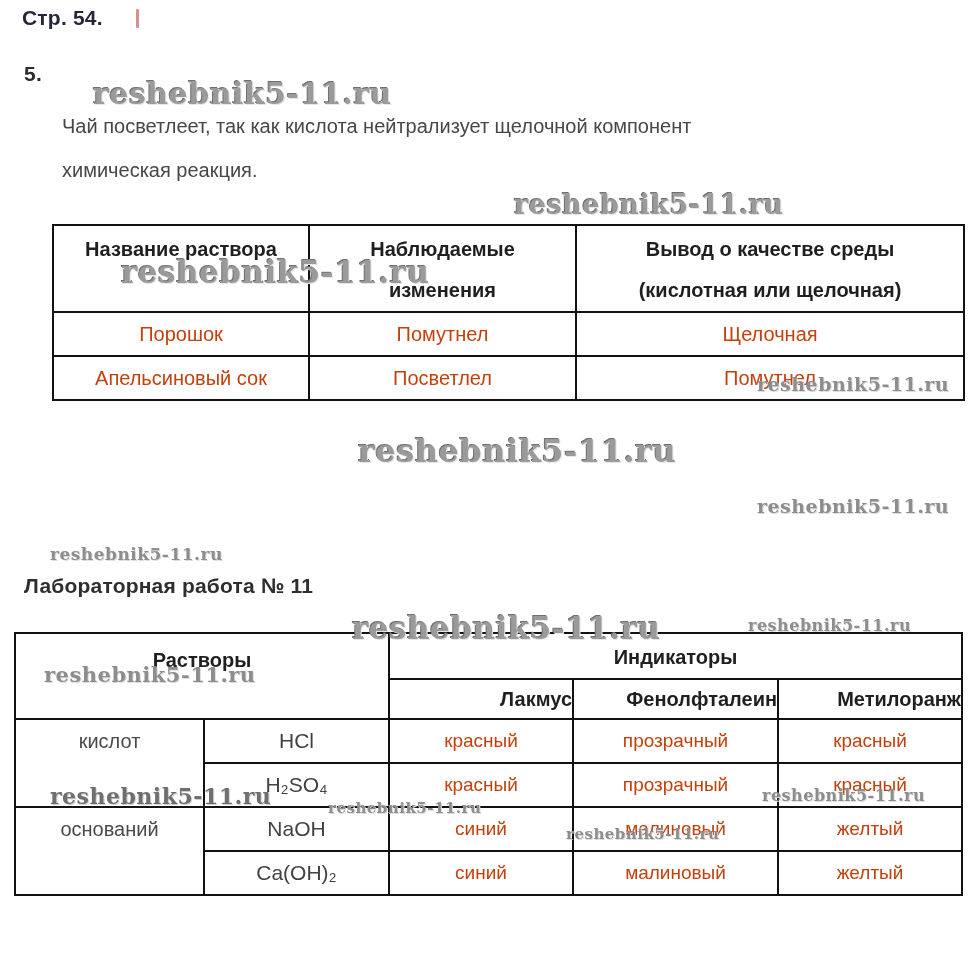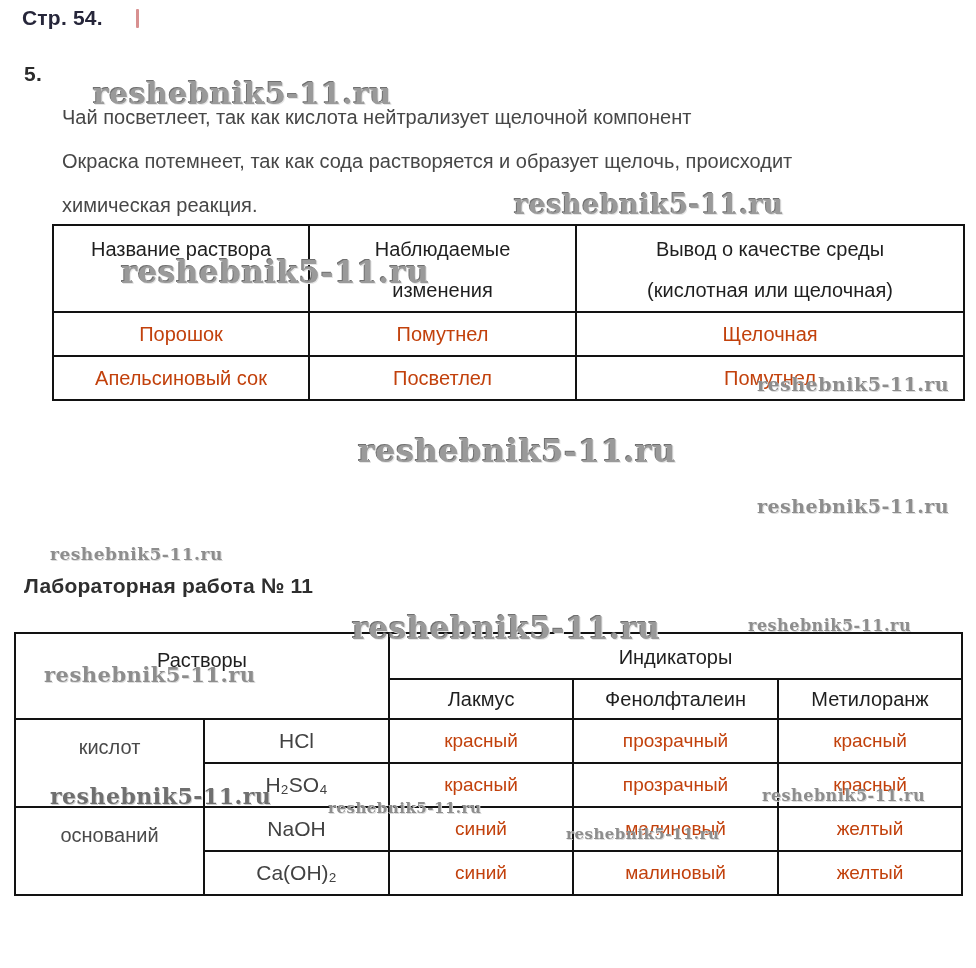--- a/index.html
+++ b/index.html
@@ -22,41 +22,40 @@
   }
   .wm.big{color:#9a9a9a;text-shadow:1px 1px 0 #e6e6e6,-1px -1px 0 #707070;}
   .wm.dark{color:#6f6f6f;text-shadow:1px 1px 0 #cfcfcf;}
 
   
   table.t{border-collapse:collapse;table-layout:fixed;position:absolute;background:transparent;}
   table.t th,table.t td{
     border:2px solid #121212;vertical-align:top;text-align:center;
     padding:0;margin:0;overflow:hidden;
   }
-  table.t th{font-weight:normal;color:#1f1f1f;font-size:20px;line-height:41px;padding-top:3px;}
+  table.t th{font-weight:bold;color:#1f1f1f;font-size:20px;line-height:41px;padding-top:3px;}
   table.t td{color:#c2410c;font-size:20px;line-height:42px;}
   .t1{left:52px;top:224px;width:911px;border:2px solid #121212;}
   .t2{left:14px;top:632px;width:947px;border:2px solid #121212;}
   .t2 td.formula{font-size:21px;color:#424242;}
   .t2 td.val{font-size:19px;margin-left:31px;}
-  .t2 td.grp{font-size:20px;color:#4a4a4a;padding-top:6px;}
-  .t2 th.sub{line-height:38px;padding-top:0;font-size:20px;}
+  .t2 td.grp{font-size:20px;color:#4a4a4a;padding-top:0;}
+  .t2 th.sub{line-height:38px;padding-top:0;font-size:20px;text-align:right;}
   .t2 th.grpspan{padding-top:6px;}
 </style>
 </head>
 <body>
 
 <div class="abs bold-head" style="left:22px;top:6px;text-align:right;">Стр. 54.</div>
 <div class="cursor-mark" style="left:136px;top:9px;"></div>
 
 <div class="abs bold-head" style="left:24px;top:62px;color:#2b2b2b;">5.</div>
 
-<div class="abs" style="left:62px;top:95px;width:900px;">
+<div class="abs" style="left:62px;top:104px;width:900px;">
   <div class="answer-line">Чай посветлеет, так как кислота нейтрализует щелочной компонент</div>
-  <div class="answer-line">Окраска потемнеет, так как сода растворяется и образует щелочь, происходит</div>
   <div class="answer-line">химическая реакция.</div>
 </div>
 
 <table class="t t1">
   <colgroup>
       <col style="width:256px">
       <col style="width:267px">
       <col style="width:388px">
     </colgroup>
   <tbody>

